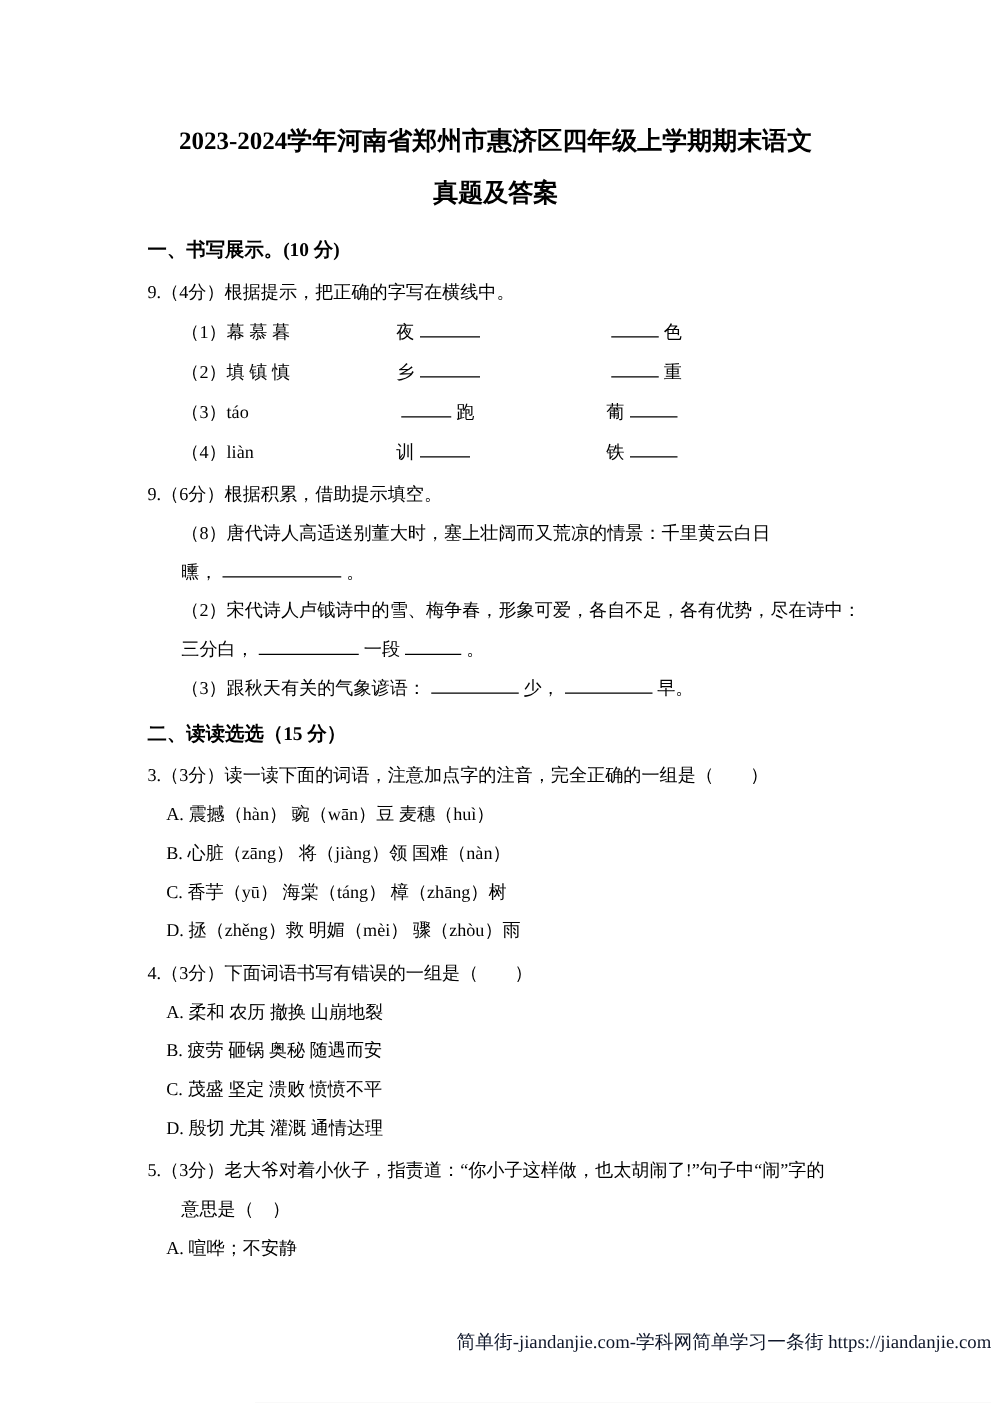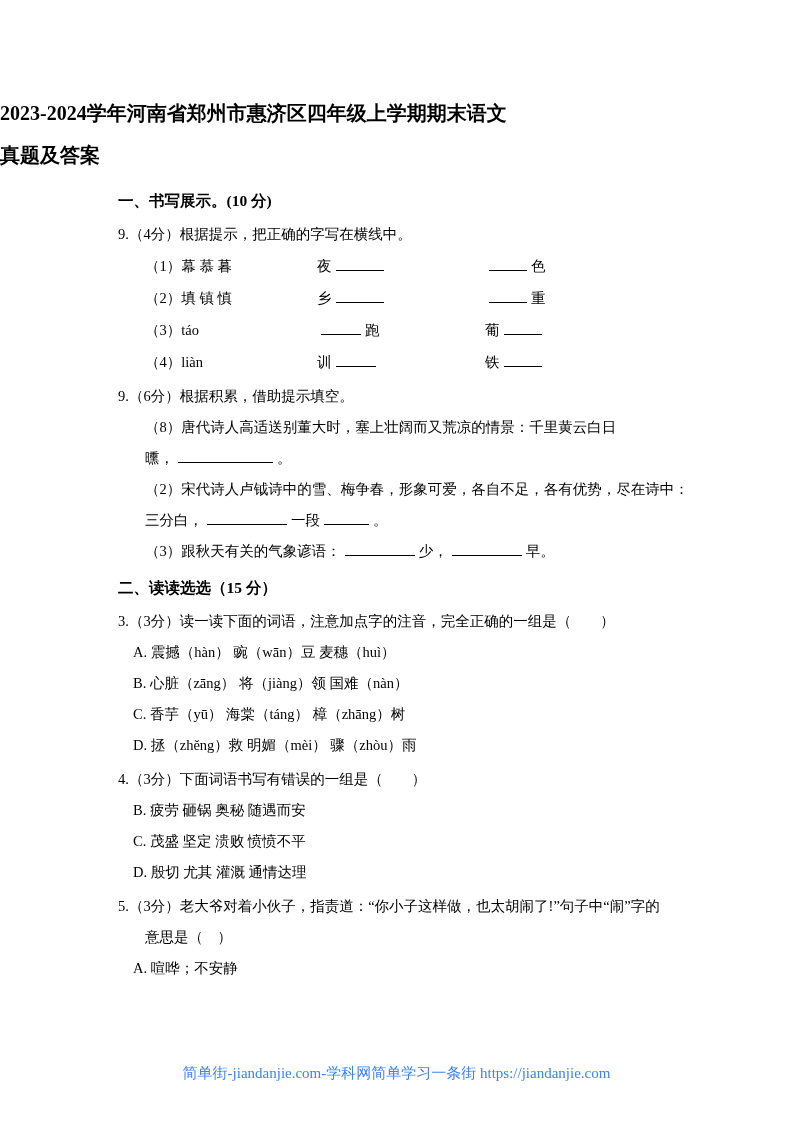--- a/index.html
+++ b/index.html
@@ -3,41 +3,41 @@
 <meta charset="utf-8">
 <style>
   html,body{margin:0;padding:0}
   body{background:#e8e8e8}
   .page{
     width:793px;height:1122px;position:relative;background:#ffffff;
     font-family:"Liberation Serif","DejaVu Serif",serif;
     color:#000;font-size:14.5px;overflow:hidden;margin:0 auto;
   }
   .titleblock{
-    position:absolute;top:92px;left:0;right:0;text-align:left;
+    position:absolute;top:92px;left:0;right:0;text-align:center;
     font-weight:bold;font-size:20px;line-height:42px;white-space:nowrap;
   }
   .content{position:absolute;left:118px;top:180px;width:562px}
   .sec-head{font-weight:bold;font-size:15.5px;line-height:31px;margin-top:5px;white-space:nowrap}
   .line{line-height:31px;white-space:nowrap}
   .stem{margin-top:3px}
   .indent{padding-left:27px}
   .opt{padding-left:15px}
   .q1row{display:flex;line-height:32px;padding-left:27px;white-space:nowrap}
   .q1row .c1{width:172px}
   .q1row .c2{width:168px}
   .q1row .c3{flex:1}
   .blank{
     display:inline-block;border-bottom:1px solid #000;height:15px;
     vertical-align:baseline;margin:0 4px;
   }.w38{width:38px}.w40{width:40px}.w45{width:45px}
   .w48{width:48px}.w70{width:70px}.w80{width:80px}.w95{width:95px}
   .footer{
-    position:absolute;left:0;right:0;top:1064px;text-align:center;
-    color:#3b82f6;font-size:15px;white-space:nowrap;
+    position:absolute;left:0;right:0;top:1064px;text-align:right;
+    color:#0f172a;font-size:15px;white-space:nowrap;
     font-family:"Liberation Serif","DejaVu Serif",serif;
   }
 </style>
 </head>
 <body>
 
 <div class="page">
 
   <div class="titleblock">
     <div>2023-2024学年河南省郑州市惠济区四年级上学期期末语文</div>
@@ -86,20 +86,21 @@
 
     <div class="sec-head">二、读读选选（15 分）</div>
 
     <div class="line stem">3.（3分）读一读下面的词语，注意加点字的注音，完全正确的一组是（　　）</div>
     <div class="line opt">A. 震撼（hàn）  豌（wān）豆  麦穗（huì）</div>
     <div class="line opt">B. 心脏（zāng）  将（jiàng）领  国难（nàn）</div>
     <div class="line opt">C. 香芋（yū）  海棠（táng）  樟（zhāng）树</div>
     <div class="line opt">D. 拯（zhěng）救  明媚（mèi）  骤（zhòu）雨</div>
 
     <div class="line stem">4.（3分）下面词语书写有错误的一组是（　　）</div>
+    <div class="line opt">A. 柔和 农历 撤换 山崩地裂</div>
     <div class="line opt">B. 疲劳 砸锅 奥秘 随遇而安</div>
     <div class="line opt">C. 茂盛 坚定 溃败 愤愤不平</div>
     <div class="line opt">D. 殷切 尤其 灌溉 通情达理</div>
 
     <div class="line stem">5.（3分）老大爷对着小伙子，指责道：“你小子这样做，也太胡闹了!”句子中“闹”字的</div>
     <div class="line indent">意思是（　）</div>
     <div class="line opt">A. 喧哗；不安静</div>
 
   </div>
 

